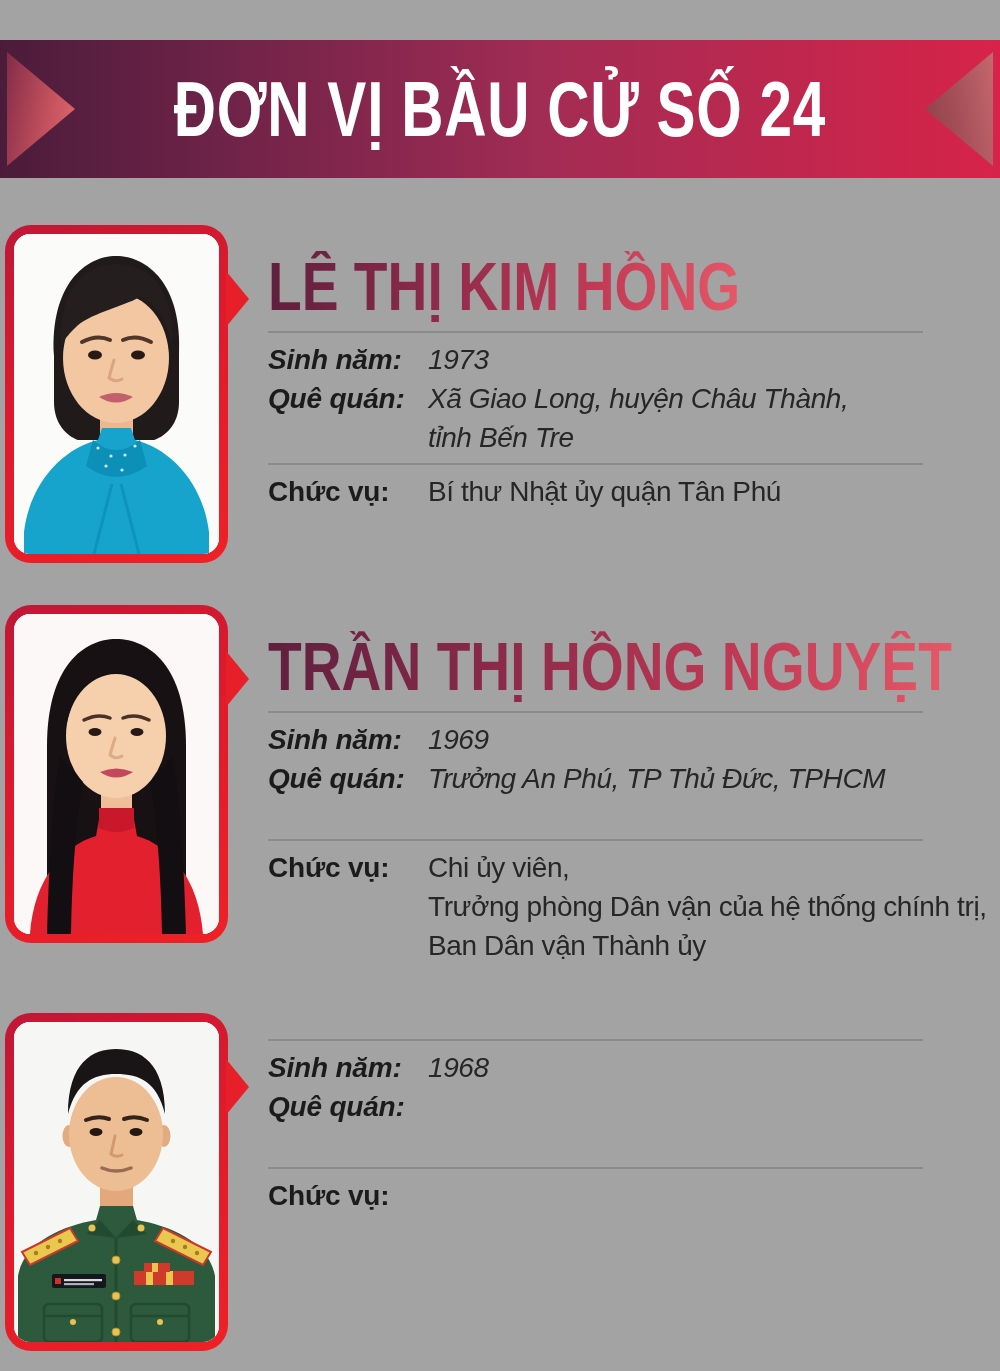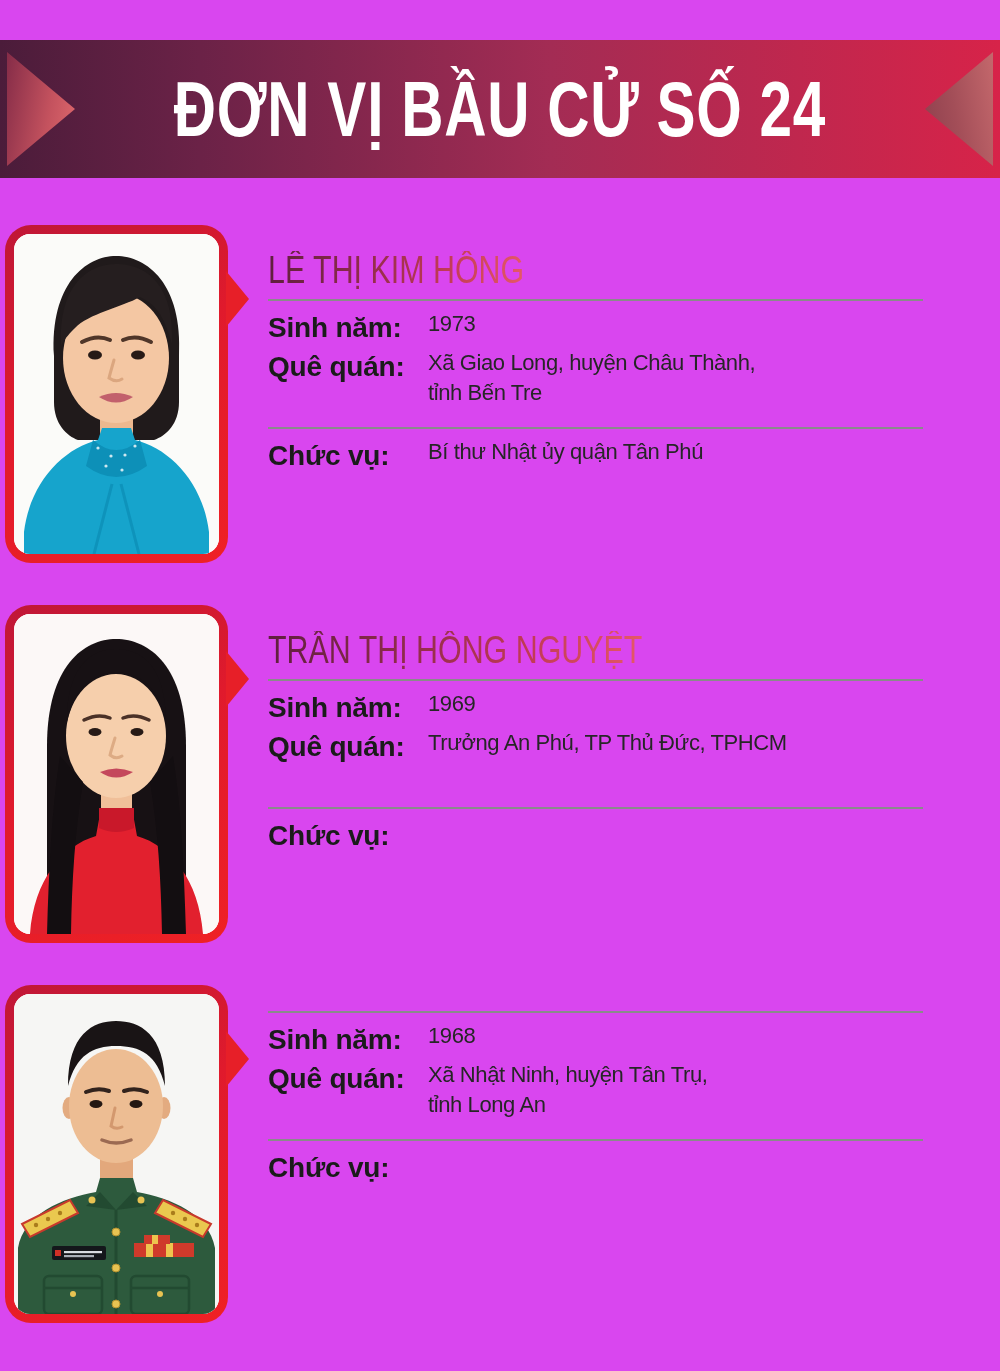--- a/index.html
+++ b/index.html
@@ -1,17 +1,17 @@
 <!DOCTYPE html>
 <html><head>
 <meta charset="utf-8">
 <style>
   html,body { margin:0; padding:0; background:#ffffff; }
   body { font-family:"Liberation Sans","DejaVu Sans",sans-serif; }
-  .page { position:relative; width:1000px; height:1371px; margin:0 auto; background:#d946ef; overflow:hidden; }
+  .page { position:relative; width:1000px; height:1371px; margin:0 auto; background:#a3a3a3; overflow:hidden; }
 
   
   .banner { position:relative; margin-top:40px; height:138px;
     background:linear-gradient(90deg,#4b1c3a 0%,#6b2247 20%,#a32c54 55%,#d72349 100%);
     display:flex; align-items:center; justify-content:center; }
   .notch { position:absolute; top:12px; bottom:12px; width:68px; }
   .notch-left  { left:7px;  clip-path:polygon(0 0,100% 50%,0 100%);
     background:linear-gradient(100deg,#852c48 0%,#c4525e 60%,#e06a6e 100%); }
   .notch-right { right:7px; clip-path:polygon(100% 0,0 50%,100% 100%);
     background:linear-gradient(260deg,#c4686c 0%,#a34e58 55%,#8d3f4d 100%); }
@@ -24,30 +24,30 @@
 
   .photo-wrap { position:relative; flex:0 0 auto; }
   .photo-frame { width:205px; height:320px; padding:9px; border-radius:26px;
     background:linear-gradient(150deg,#bf1737 0%,#e01a2c 45%,#ef2125 100%); }
   .photo-inner { width:205px; height:320px; border-radius:16px; overflow:hidden; background:#ffffff; }
   .photo-inner svg { display:block; }
   .arrow { position:absolute; top:46px; right:-21px; width:0; height:0;
     border-top:28px solid transparent; border-bottom:28px solid transparent; border-left:23px solid #e71f28; }
 
   .info { margin-left:40px; width:700px; padding-top:26px; }
-  .name { margin:0 0 8px 0; font-size:38px; font-weight:400; line-height:1.05; }
+  .name { margin:0 0 8px 0; font-size:69px; font-weight:700; line-height:1.05; }
   .name .condense { display:inline-block; transform:scaleX(0.8); transform-origin:left center; white-space:nowrap;
     background:linear-gradient(90deg,#5f1f3e 0%,#8d2a4a 35%,#c23a55 70%,#e55867 100%);
     -webkit-background-clip:text; background-clip:text; color:transparent; }
   .divider { height:2px; width:655px; background:#8a8a8a; }
   .rows { padding:8px 0 6px; }
-  .rows-first { min-height:126px; box-sizing:border-box; }
+  .rows-first { min-height:126px; box-sizing:border-box;font-style:italic; }
   .row { display:flex; }
   .rlabel { flex:0 0 160px; font-size:28px; font-weight:700; color:#1b1b1b; line-height:1.38; letter-spacing:-0.2px; }
-  .rvalue { font-size:22px; color:#262626; line-height:1.38; letter-spacing:-0.4px; white-space:pre; }
+  .rvalue { font-size:28px; color:#262626; line-height:1.38; letter-spacing:-0.4px; white-space:pre; }
 </style>
 </head>
 <body>
 
 <div class="page">
 
   <div class="banner">
     <div class="notch notch-left"></div>
     <div class="notch notch-right"></div>
     <h1 class="banner-title"><span class="condense">ĐƠN VỊ BẦU CỬ SỐ 24</span></h1>
@@ -144,20 +144,23 @@
         </div>
         <div class="row">
           <div class="rlabel">Quê quán:</div>
           <div class="rvalue">Trưởng An Phú, TP Thủ Đức, TPHCM</div>
         </div>
       </div>
       <div class="divider"></div>
       <div class="rows">
         <div class="row">
           <div class="rlabel">Chức vụ:</div>
+          <div class="rvalue">Chi ủy viên,
+Trưởng phòng Dân vận của hệ thống chính trị,
+Ban Dân vận Thành ủy</div>
         </div>
       </div>
     </div>
   </section>
 
   <section class="candidate">
     <div class="photo-wrap">
       <div class="photo-frame">
         <div class="photo-inner">
           <svg viewBox="0 0 205 320" width="205" height="320">
@@ -212,22 +215,20 @@
     </div>
     <div class="info">
       <div class="divider"></div>
       <div class="rows rows-first">
         <div class="row">
           <div class="rlabel">Sinh năm:</div>
           <div class="rvalue">1968</div>
         </div>
         <div class="row">
           <div class="rlabel">Quê quán:</div>
-          <div class="rvalue">Xã Nhật Ninh, huyện Tân Trụ,
-tỉnh Long An</div>
         </div>
       </div>
       <div class="divider"></div>
       <div class="rows">
         <div class="row">
           <div class="rlabel">Chức vụ:</div>
         </div>
       </div>
     </div>
   </section>

